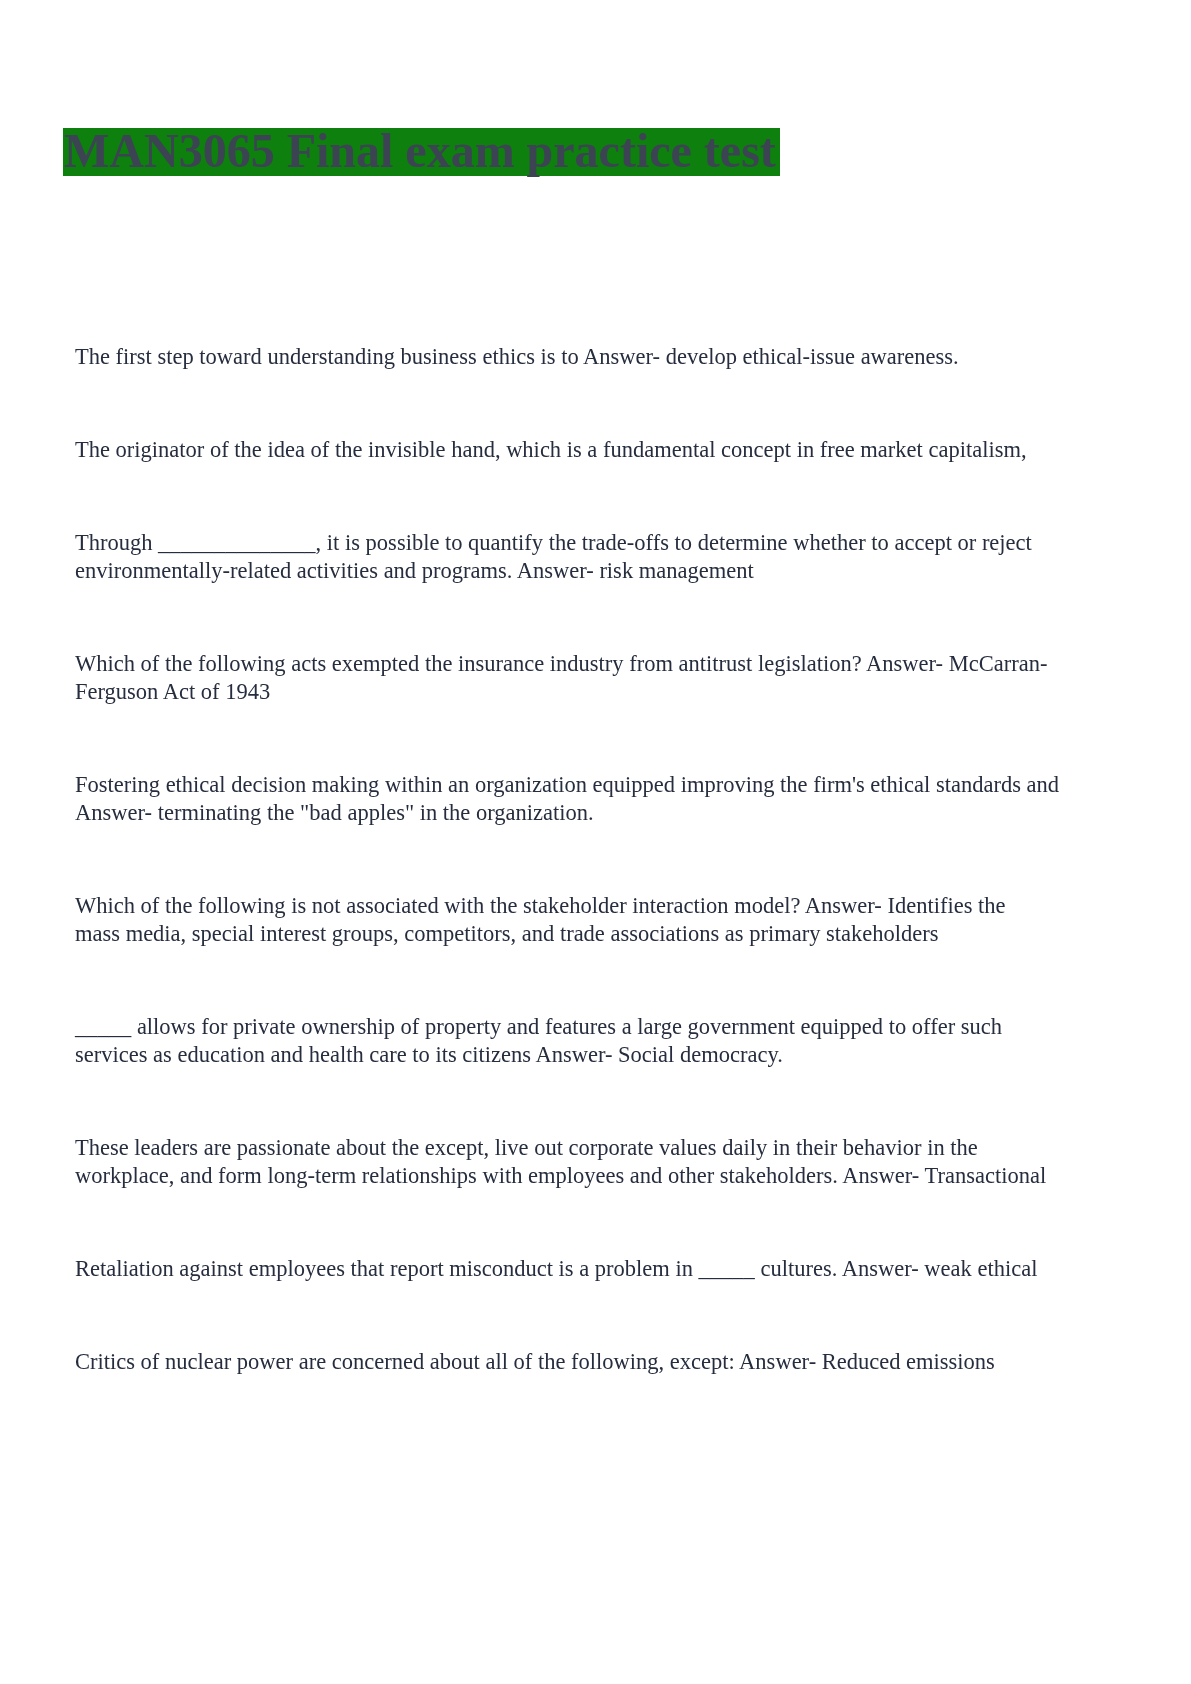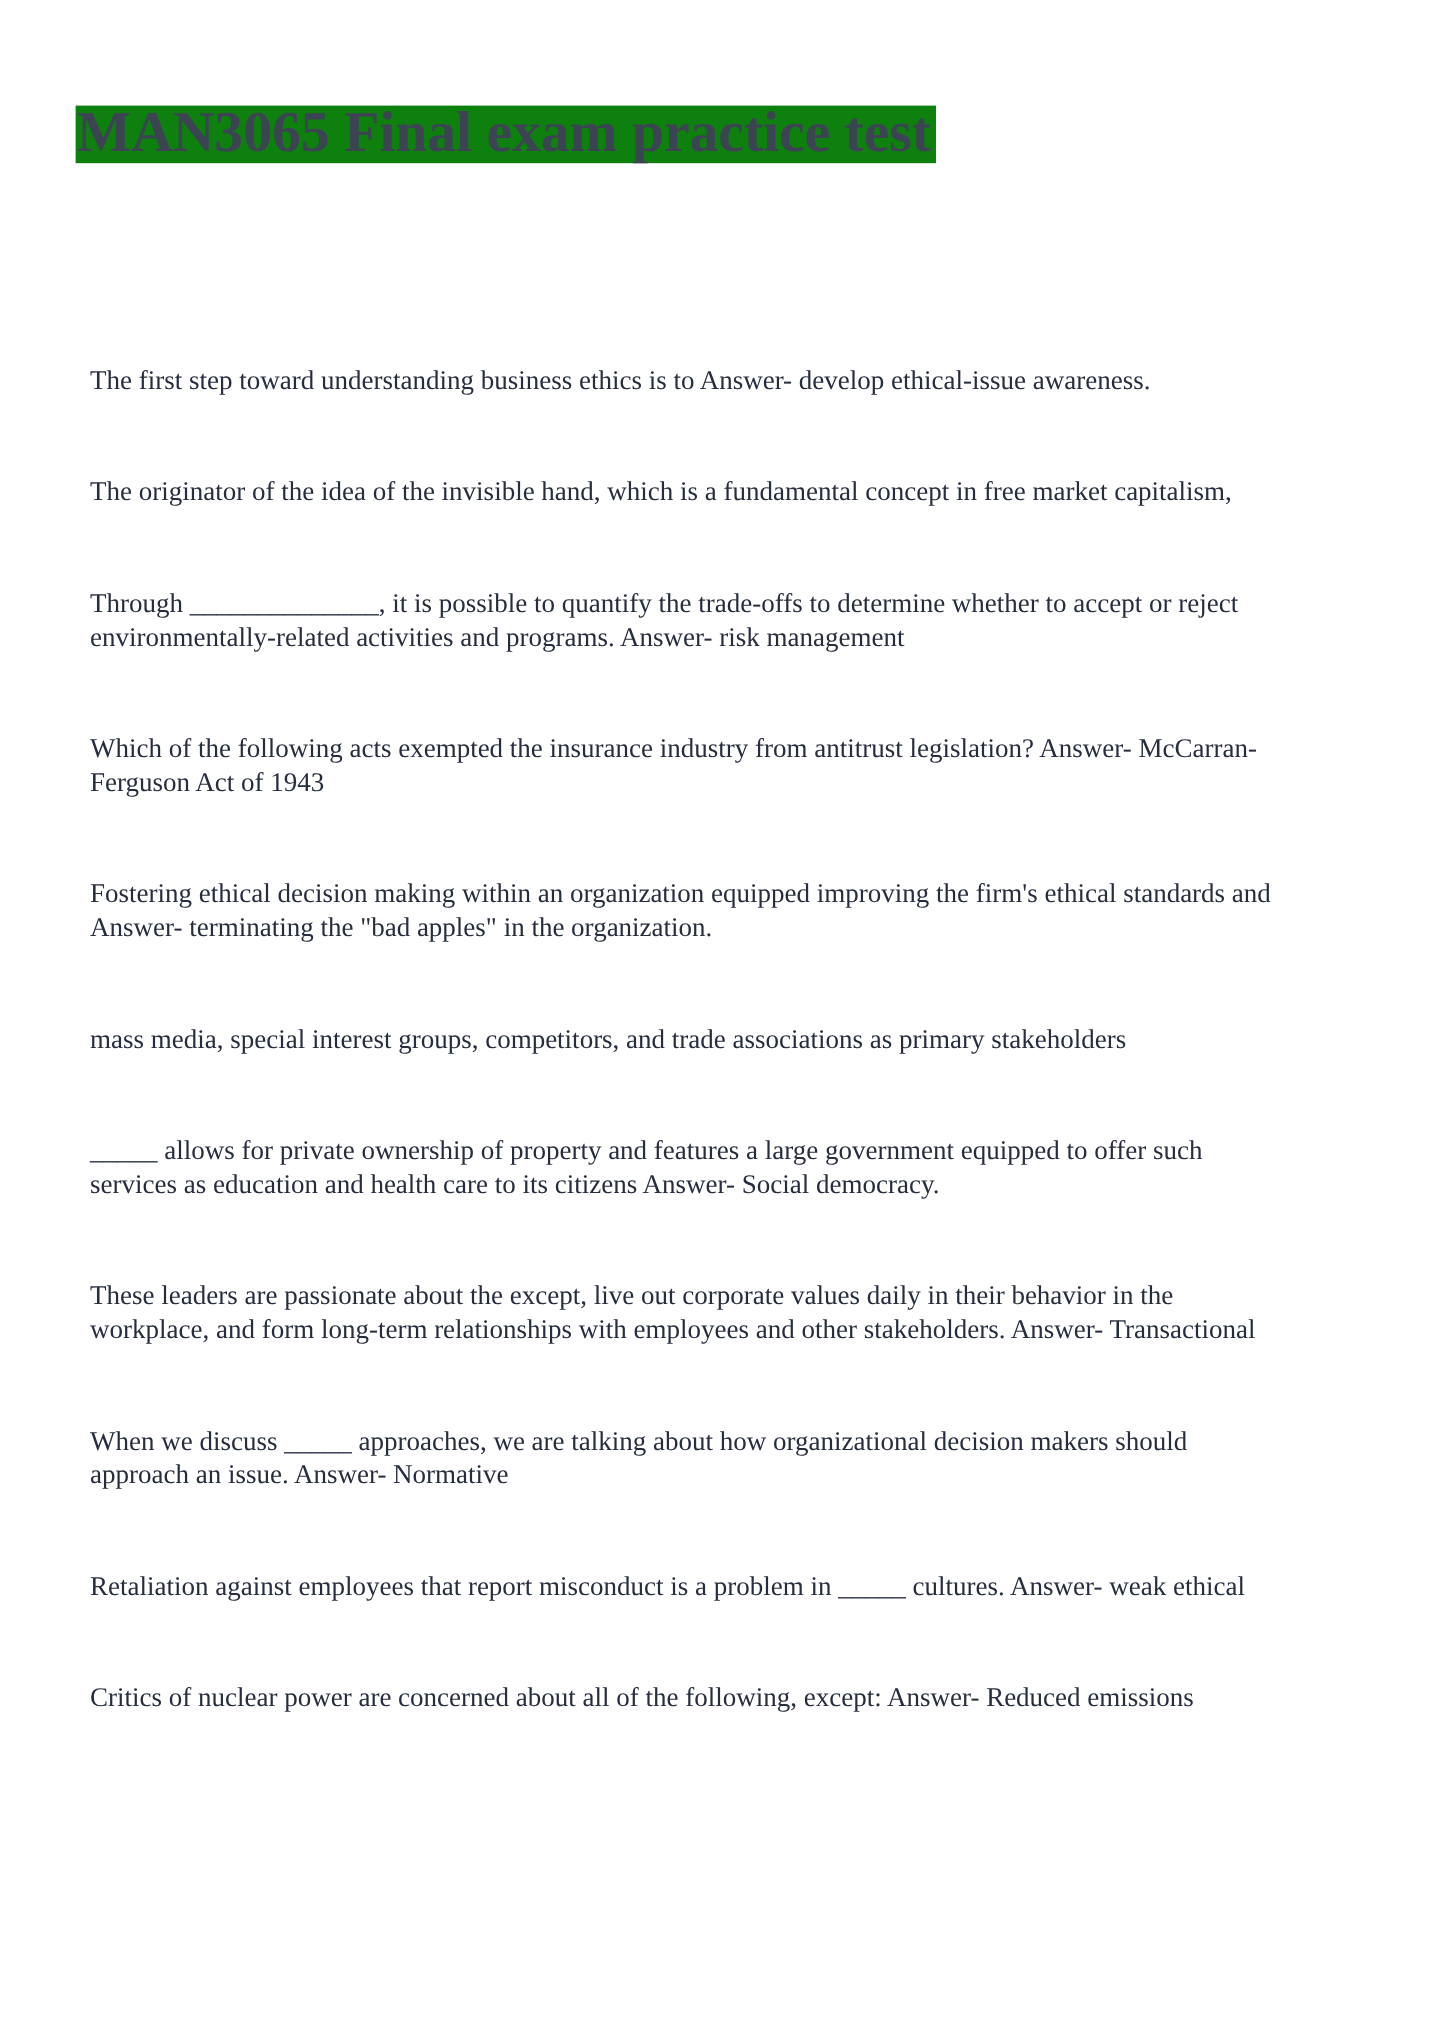--- a/index.html
+++ b/index.html
@@ -17,20 +17,21 @@
     position: relative;
     width: 1191px;
     height: 1684px;
     background: var(--page-bg);
     padding: 88px 61px 0 63px;
     overflow: hidden;
   }
   .title-row {
     font-size: 0;
     height: 48px;
+    margin-top: 40px;
   }
   .title-highlight {
     display: inline-block;
     vertical-align: top;
     background: var(--highlight-green);
     color: var(--title-text);
     height: 48px;
     line-height: 45px;
     font-size: 48px;
     font-weight: 700;
@@ -78,37 +79,34 @@
         <span class="line">Which of the following acts exempted the insurance industry from antitrust legislation? Answer- McCarran-</span>
         <span class="line">Ferguson Act of 1943</span>
       </p>
 
     <p class="q">
         <span class="line">Fostering ethical decision making within an organization equipped improving the firm's ethical standards and</span>
         <span class="line">Answer- terminating the "bad apples" in the organization.</span>
       </p>
 
     <p class="q">
+        <span class="line">Which of the following is not associated with the stakeholder interaction model? Answer- Identifies the</span>
         <span class="line">mass media, special interest groups, competitors, and trade associations as primary stakeholders</span>
       </p>
 
     <p class="q">
         <span class="line">_____ allows for private ownership of property and features a large government equipped to offer such</span>
         <span class="line">services as education and health care to its citizens Answer- Social democracy.</span>
       </p>
 
     <p class="q">
         <span class="line">These leaders are passionate about the except, live out corporate values daily in their behavior in the</span>
         <span class="line">workplace, and form long-term relationships with employees and other stakeholders. Answer- Transactional</span>
       </p>
 
-    <p class="q">
-        <span class="line">When we discuss _____ approaches, we are talking about how organizational decision makers should</span>
-        <span class="line">approach an issue. Answer- Normative</span>
-      </p>
 
     <p class="q">
         <span class="line">Retaliation against employees that report misconduct is a problem in _____ cultures. Answer- weak ethical</span>
       </p>
 
 
     <p class="q">
         <span class="line">Critics of nuclear power are concerned about all of the following, except: Answer- Reduced emissions</span>
       </p>
 

